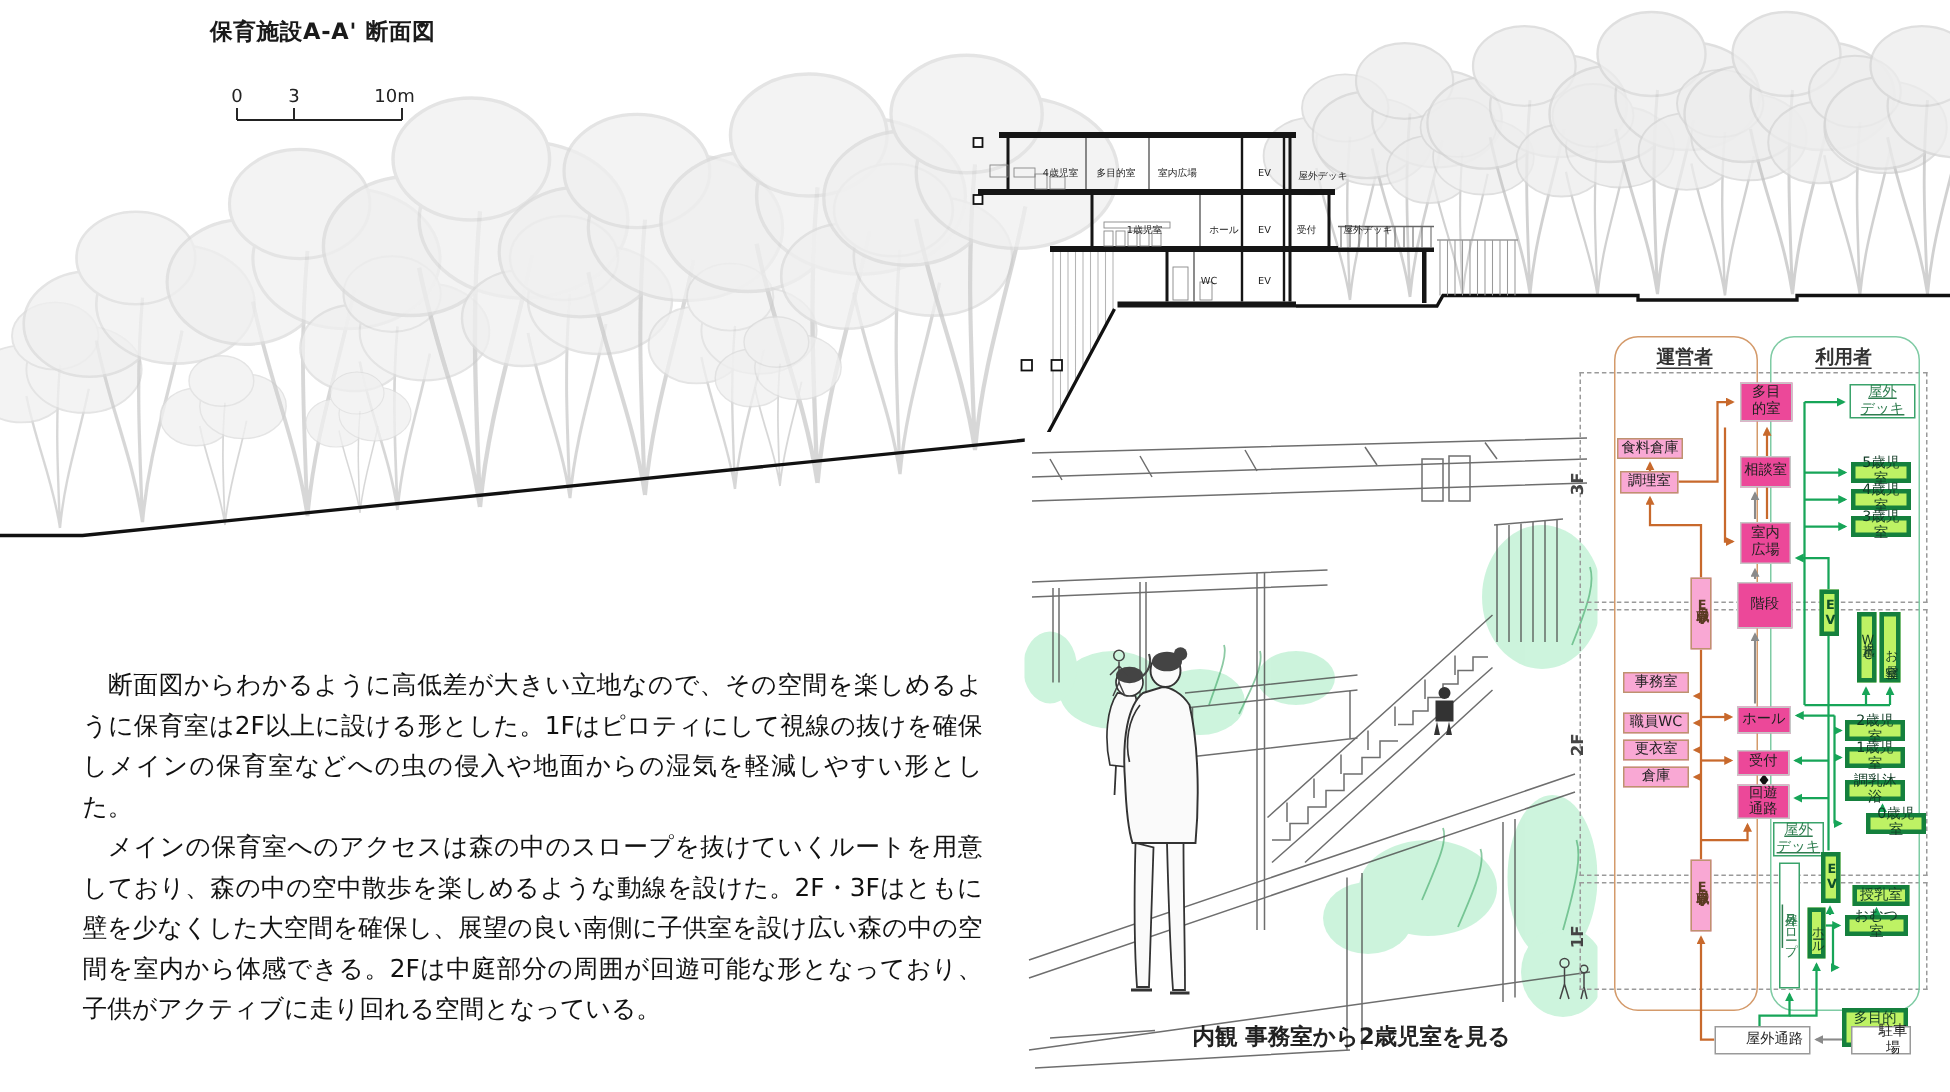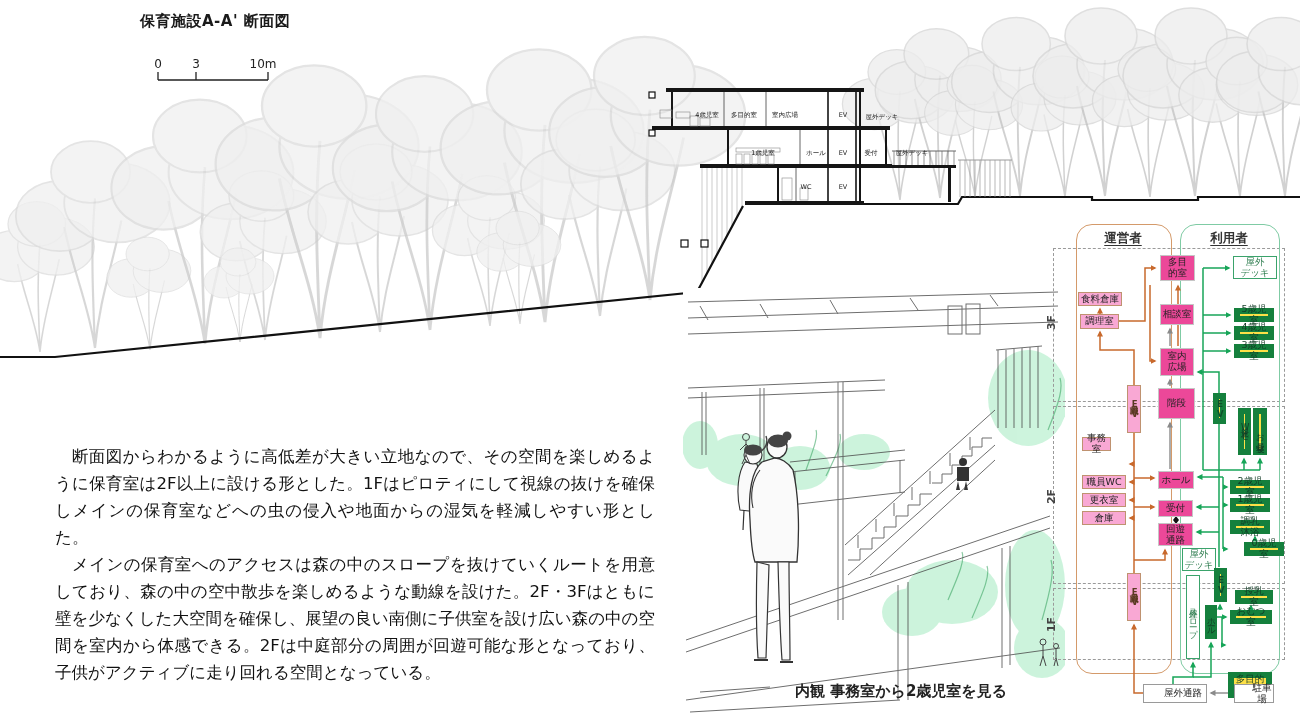--- a/index.html
+++ b/index.html
@@ -23,22 +23,22 @@
   .colhead{position:absolute;top:230px;text-align:center;font-size:12.5px;font-weight:bold;
            color:#333;text-decoration:underline;text-underline-offset:3px;z-index:3;}
   .floorlab{position:absolute;font-size:11px;font-weight:bold;color:#444;
             transform:rotate(-90deg);z-index:2;}
   #arrows{position:absolute;left:0;top:0;z-index:2;}
   .bx{position:absolute;display:flex;align-items:center;justify-content:center;
       text-align:center;font-size:9.5px;line-height:1.12;white-space:pre-line;
       color:#222;z-index:3;box-sizing:border-box;}
   .tan{background:#f9a8d4;border:1px solid #bf9270;}
   .gray{background:#ec4899;border:1px solid #c6c6c6;}
-  .grn{background:#fde047;border:6px solid #15803d;color:#113b25;}
-  .og{background:#fff;border:1px solid #3aa36b;color:#2e7d4f;}
+  .grn{background:#bef264;border:3px solid #15803d;color:#113b25;}
+  .og{background:#fff;border:1px solid #3aa36b;color:#2e7d4f;text-decoration:underline;}
   .ogy{background:#fff;border:1px solid #9a9a9a;color:#222;padding-left:16px;}
   .vt{writing-mode:vertical-rl;text-orientation:upright;letter-spacing:0;}
   .sm{font-size:8.5px;}
   .evt{font-weight:bold;color:#0d4f2b;}
   .sevt{font-weight:bold;color:#5a3a22;}
   svg text{font-family:"DejaVu Sans",sans-serif;}
 </style>
 </head>
 <body>
 
@@ -346,21 +346,21 @@
     <div class="bx grn" style="left:194px;top:344px;width:40px;height:14px;">3歳児室</div>
     <div class="bx gray" style="left:120px;top:348px;width:34px;height:28px;">室内
 広場</div>
 
     <div class="bx tan vt sm sevt" style="left:87px;top:385px;width:14px;height:48px;">職員EV</div>
     <div class="bx gray" style="left:118px;top:388px;width:37px;height:31px;">階段</div>
     <div class="bx grn vt sm evt" style="left:173px;top:393px;width:13px;height:31px;">EV</div>
 
     <div class="bx grn vt sm" style="left:198px;top:408px;width:13px;height:47px;">児童WC</div>
     <div class="bx grn vt sm" style="left:213px;top:408px;width:14px;height:47px;">お昼寝室</div>
-    <div class="bx tan" style="left:42px;top:437px;width:29px;height:14px;font-family:Liberation Serif, serif;">事務室</div>
+    <div class="bx tan" style="left:42px;top:448px;width:44px;height:14px;font-family:Liberation Serif, serif;">事務室</div>
     <div class="bx tan" style="left:42px;top:475px;width:44px;height:14px;">職員WC</div>
     <div class="bx tan" style="left:42px;top:493px;width:44px;height:14px;text-align:right;">更衣室</div>
     <div class="bx tan" style="left:42px;top:511px;width:44px;height:14px;">倉庫</div>
     <div class="bx gray" style="left:118px;top:471px;width:36px;height:18px;">ホール</div>
     <div class="bx gray" style="left:118px;top:500px;width:35px;height:17px;">受付</div>
     <div class="bx gray" style="left:118px;top:523px;width:35px;height:23px;">回遊
 通路</div>
     <div class="bx og" style="left:142px;top:548px;width:34px;height:23px;">屋外
 デッキ</div>
     <div class="bx grn" style="left:190px;top:480px;width:40px;height:14px;">2歳児室</div>

